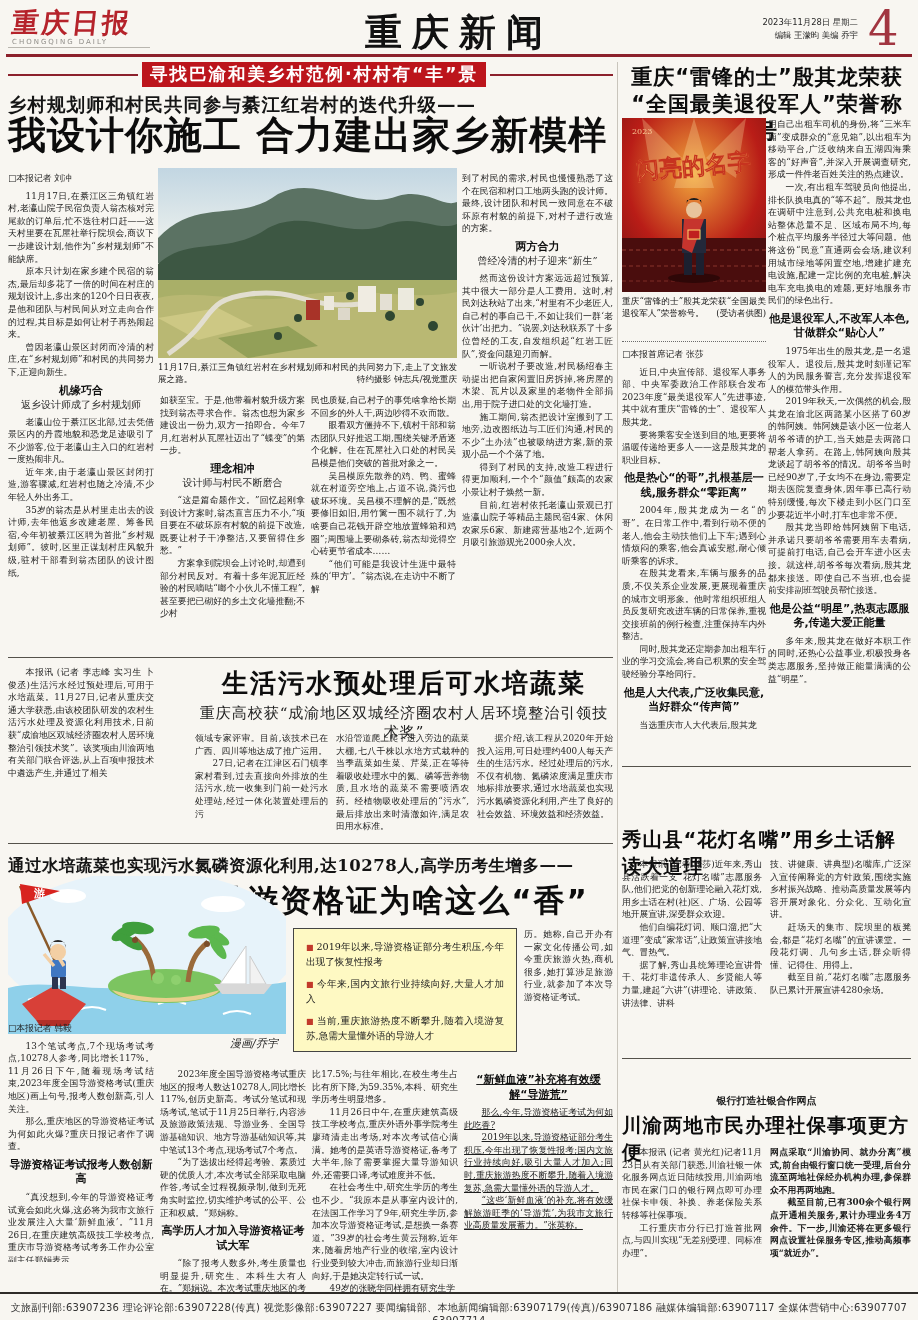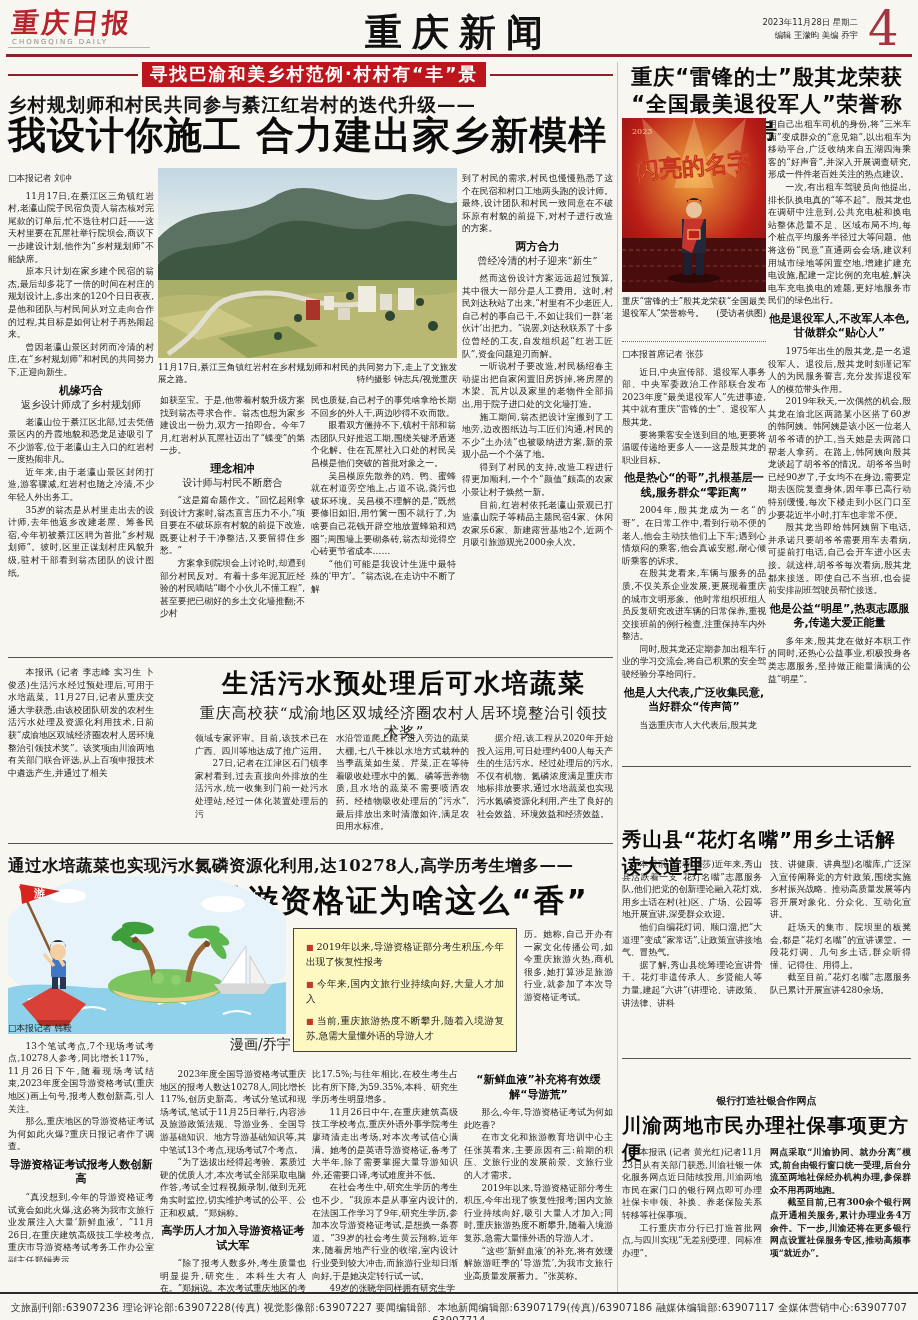--- a/index.html
+++ b/index.html
@@ -39,21 +39,21 @@
   .photo svg{display:block;}
   
   .sewage-headline{font-size:26px;font-weight:900;text-align:center;letter-spacing:2px;color:#0d0d0d;}
   .sewage-subhead{font-size:15px;font-weight:500;text-align:center;color:#222;letter-spacing:1px;}
   
   .guide-kicker{font-size:16.5px;font-weight:600;color:#141414;letter-spacing:.5px;}
   .guide-headline{font-size:31px;font-weight:900;text-align:center;letter-spacing:2px;color:#0c0c0c;}
   .highlights{border:1px solid #444;padding:11px 12px;background:#fef9c3;}
   .highlights p{margin:0 0 9px;font-size:9.6px;line-height:13.5px;text-indent:0;text-align:justify;}
   .highlights p::before{content:"■ ";color:#c23a2b;font-size:8px;}
-  .cartoon-credit{font-size:14px;color:#222;}
+  .cartoon-credit{font-size:11px;color:#222;font-style:italic;}
   
   .hero-headline{font-size:21px;font-weight:900;text-align:center;letter-spacing:1px;color:#0c0c0c;line-height:27px;}
   .huadeng-banner{background:linear-gradient(180deg,#e2574b,#bc1c20 55%,#a21418);border-radius:5px;
                   color:#7d0d12;font-weight:700;font-size:16px;letter-spacing:5px;text-align:center;line-height:27px;height:27px;
                   text-shadow:0 0 3px #ffd9cf,0 0 4px #ffd9cf;}
   .sub-headline{font-size:19.5px;font-weight:900;text-align:left;letter-spacing:1px;color:#0c0c0c;}
   .sub-kicker{font-size:10px;font-weight:600;text-align:center;color:#1a1a1a;}
   
   .footer-rule{background:#2e2c28;}
   .footer-contacts{font-size:10px;color:#333;text-align:center;letter-spacing:.3px;
@@ -259,26 +259,25 @@
         <div class="l1">高学历人才加入导游资格证考试大军</div>
       </div>
       <p>“除了报考人数多外,考生质量也明显提升,研究生、本科生大有人在。”郑娟说。本次考试重庆地区的考生,女性占比依旧比较高,达8478名,占比82.5%;男性1800名,占</p>
     </div>
   <div class="abs col" style="left:312px;top:1068px;width:146px;height:228px;">
       <p class="cont">比17.5%;与往年相比,在校生考生占比有所下降,为59.35%,本科、研究生学历考生明显增多。</p>
       <p>11月26日中午,在重庆建筑高级技工学校考点,重庆外语外事学院考生廖琦清走出考场,对本次考试信心满满。她考的是英语导游资格证,备考了大半年,除了需要掌握大量导游知识外,还需要口译,考试难度并不低。</p>
       <p>在社会考生中,研究生学历的考生也不少。“我原本是从事室内设计的,在法国工作学习了9年,研究生学历,参加本次导游资格证考试,是想换一条赛道。”39岁的社会考生黄云翔称,近年来,随着房地产行业的收缩,室内设计行业受到较大冲击,而旅游行业却日渐向好,于是她决定转行试一试。</p>
       <p>49岁的张晓华同样拥有研究生学</p>
     </div>
-  <div class="abs col" style="left:464px;top:1068px;width:149px;height:228px;">
+  <div class="abs col" style="left:464px;top:1068px;width:149px;height:228px;text-decoration:underline;">
       <div class="flow-h">
         <div class="l1">“新鲜血液”补充将有效缓解“导游荒”</div>
       </div>
       <p>那么,今年,导游资格证考试为何如此吃香?</p>
-      <p>在市文化和旅游教育培训中心主任张英看来,主要原因有三:前期的积压、文旅行业的发展前景、文旅行业的人才需求。</p>
       <p>2019年以来,导游资格证部分考生积压,今年出现了恢复性报考;国内文旅行业持续向好,吸引大量人才加入;同时,重庆旅游热度不断攀升,随着入境游复苏,急需大量懂外语的导游人才。</p>
       <p>“这些‘新鲜血液’的补充,将有效缓解旅游旺季的‘导游荒’,为我市文旅行业高质量发展蓄力。”张英称。</p>
     </div>
 
   <div class="abs hero-headline sans" style="left:622px;top:64px;width:290px;">重庆“雷锋的士”殷其龙荣获</div>
   <div class="abs hero-headline sans" style="left:622px;top:91px;width:290px;">“全国最美退役军人”荣誉称号</div>
 
   <div class="abs photo" style="left:622px;top:118px;width:144px;height:174px;">
     <svg width="144" height="174" viewBox="0 0 144 174">
       <defs>

